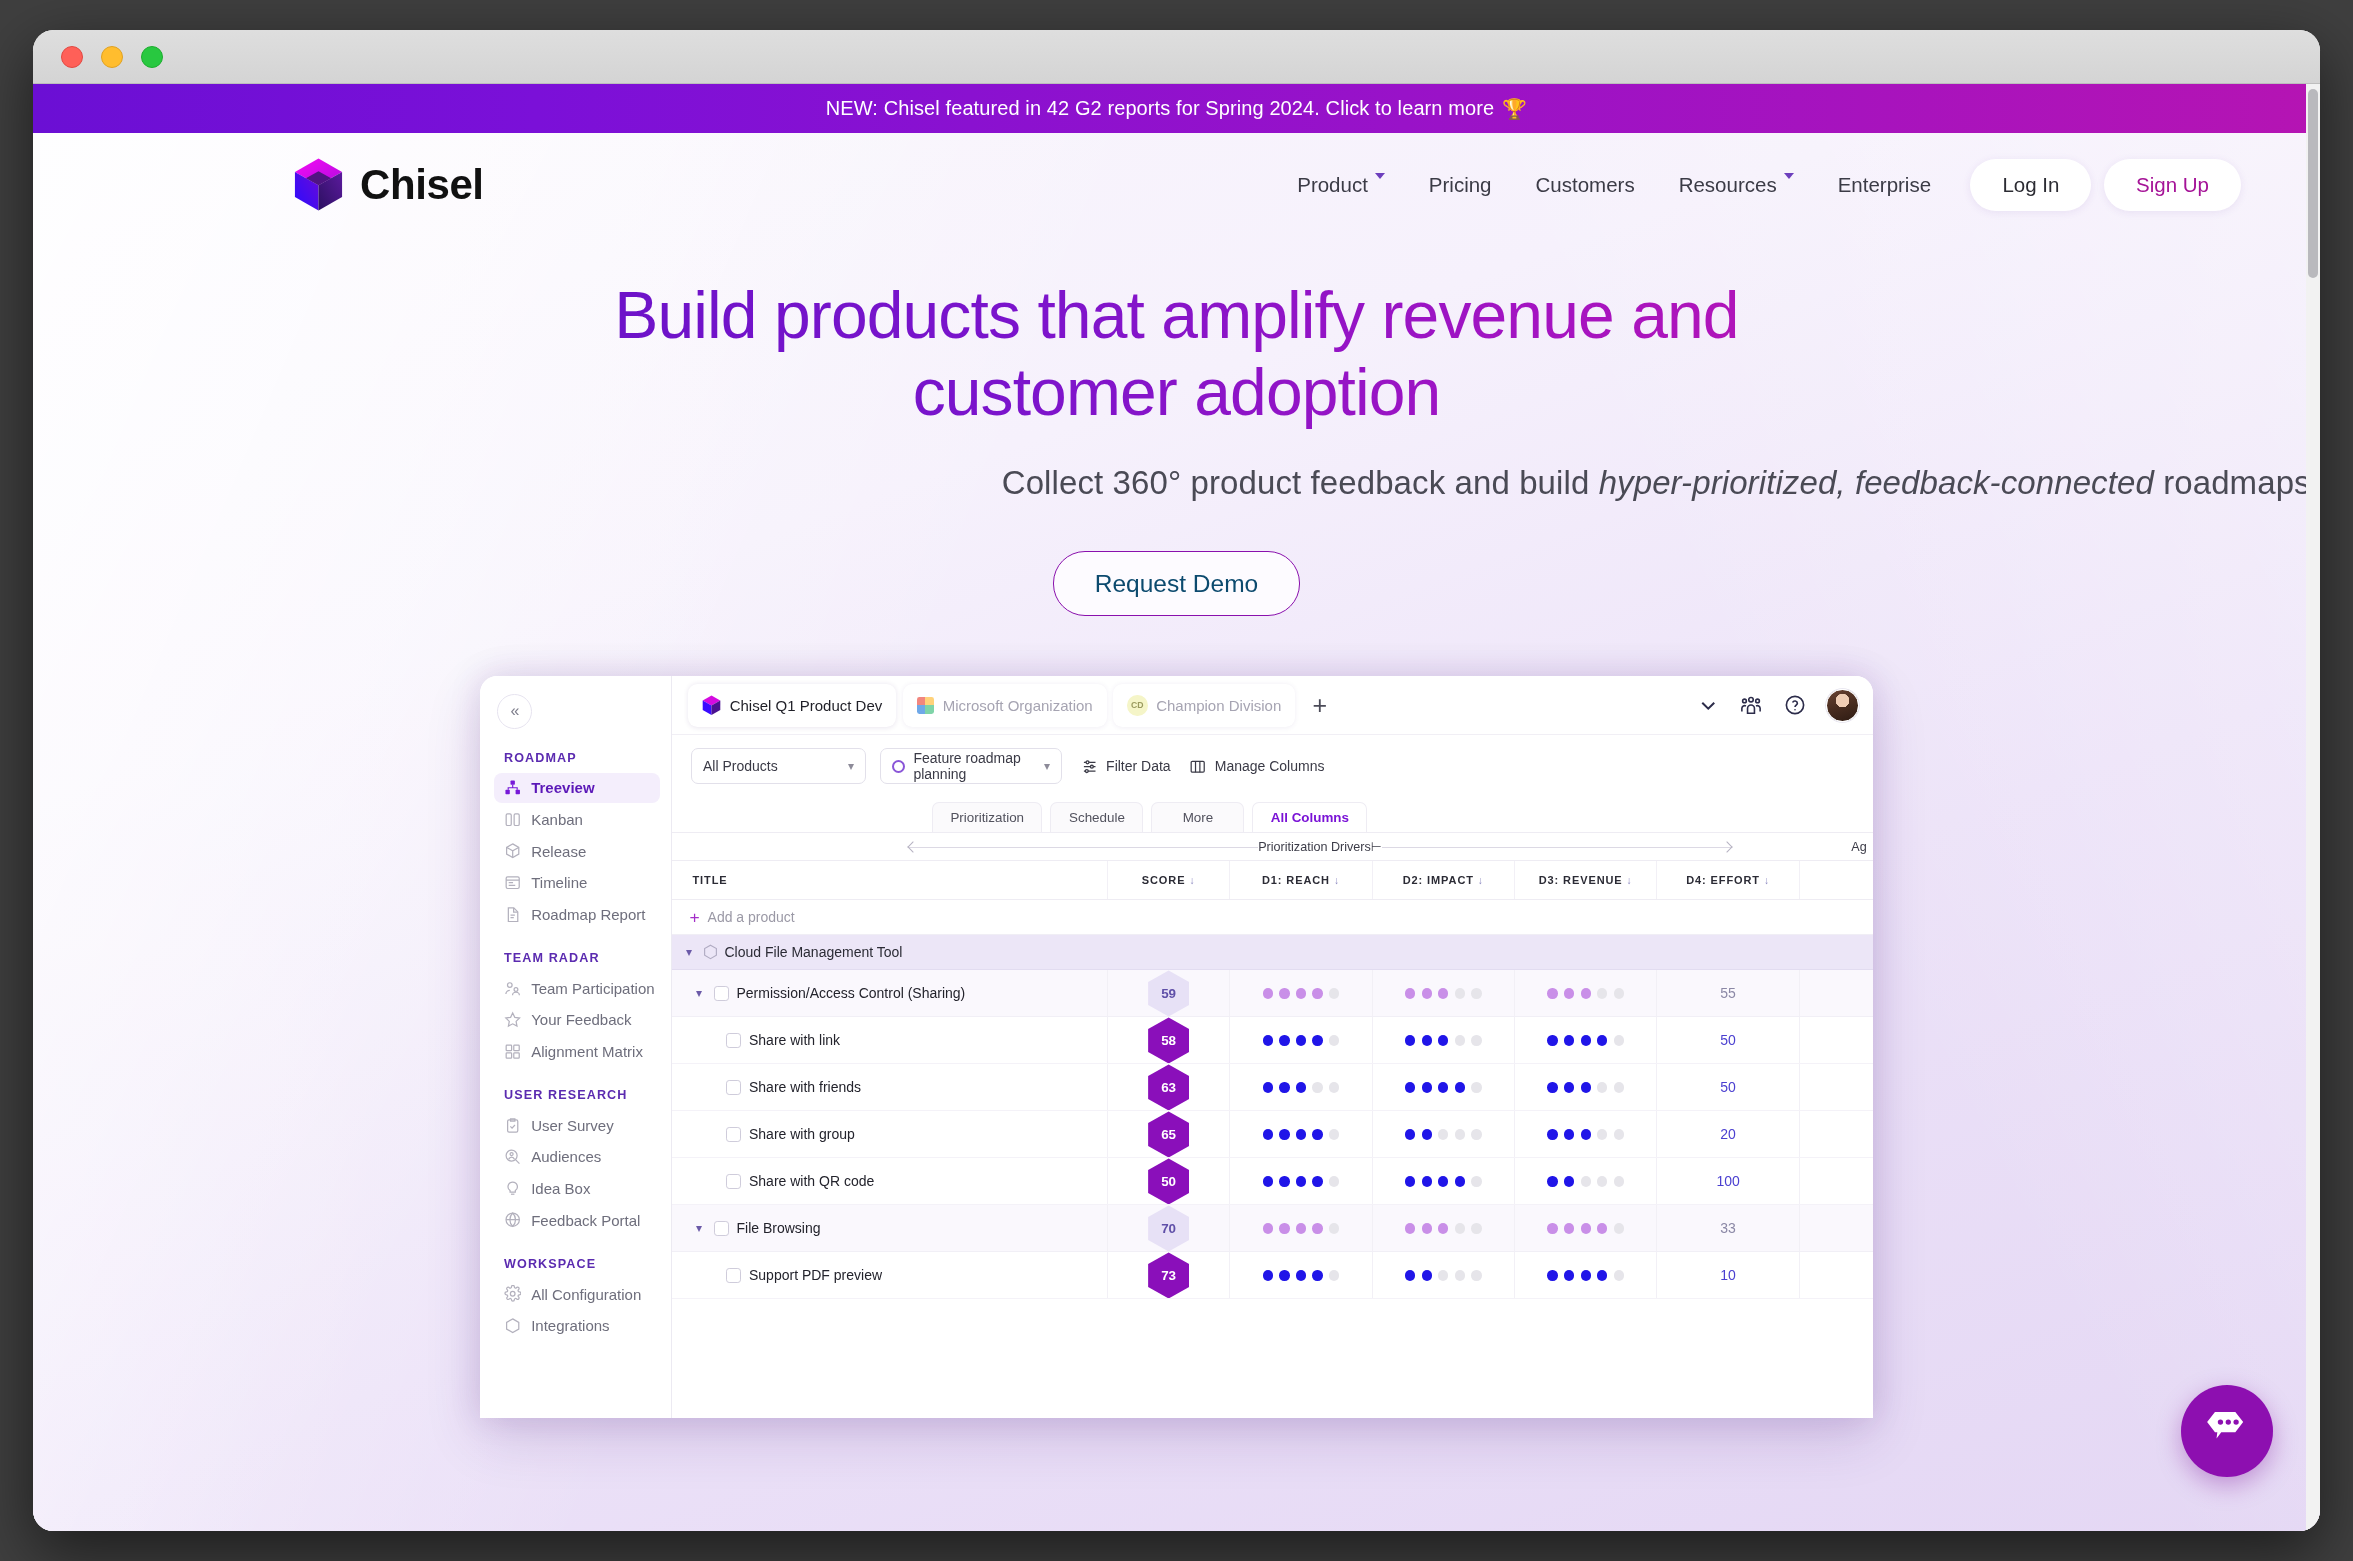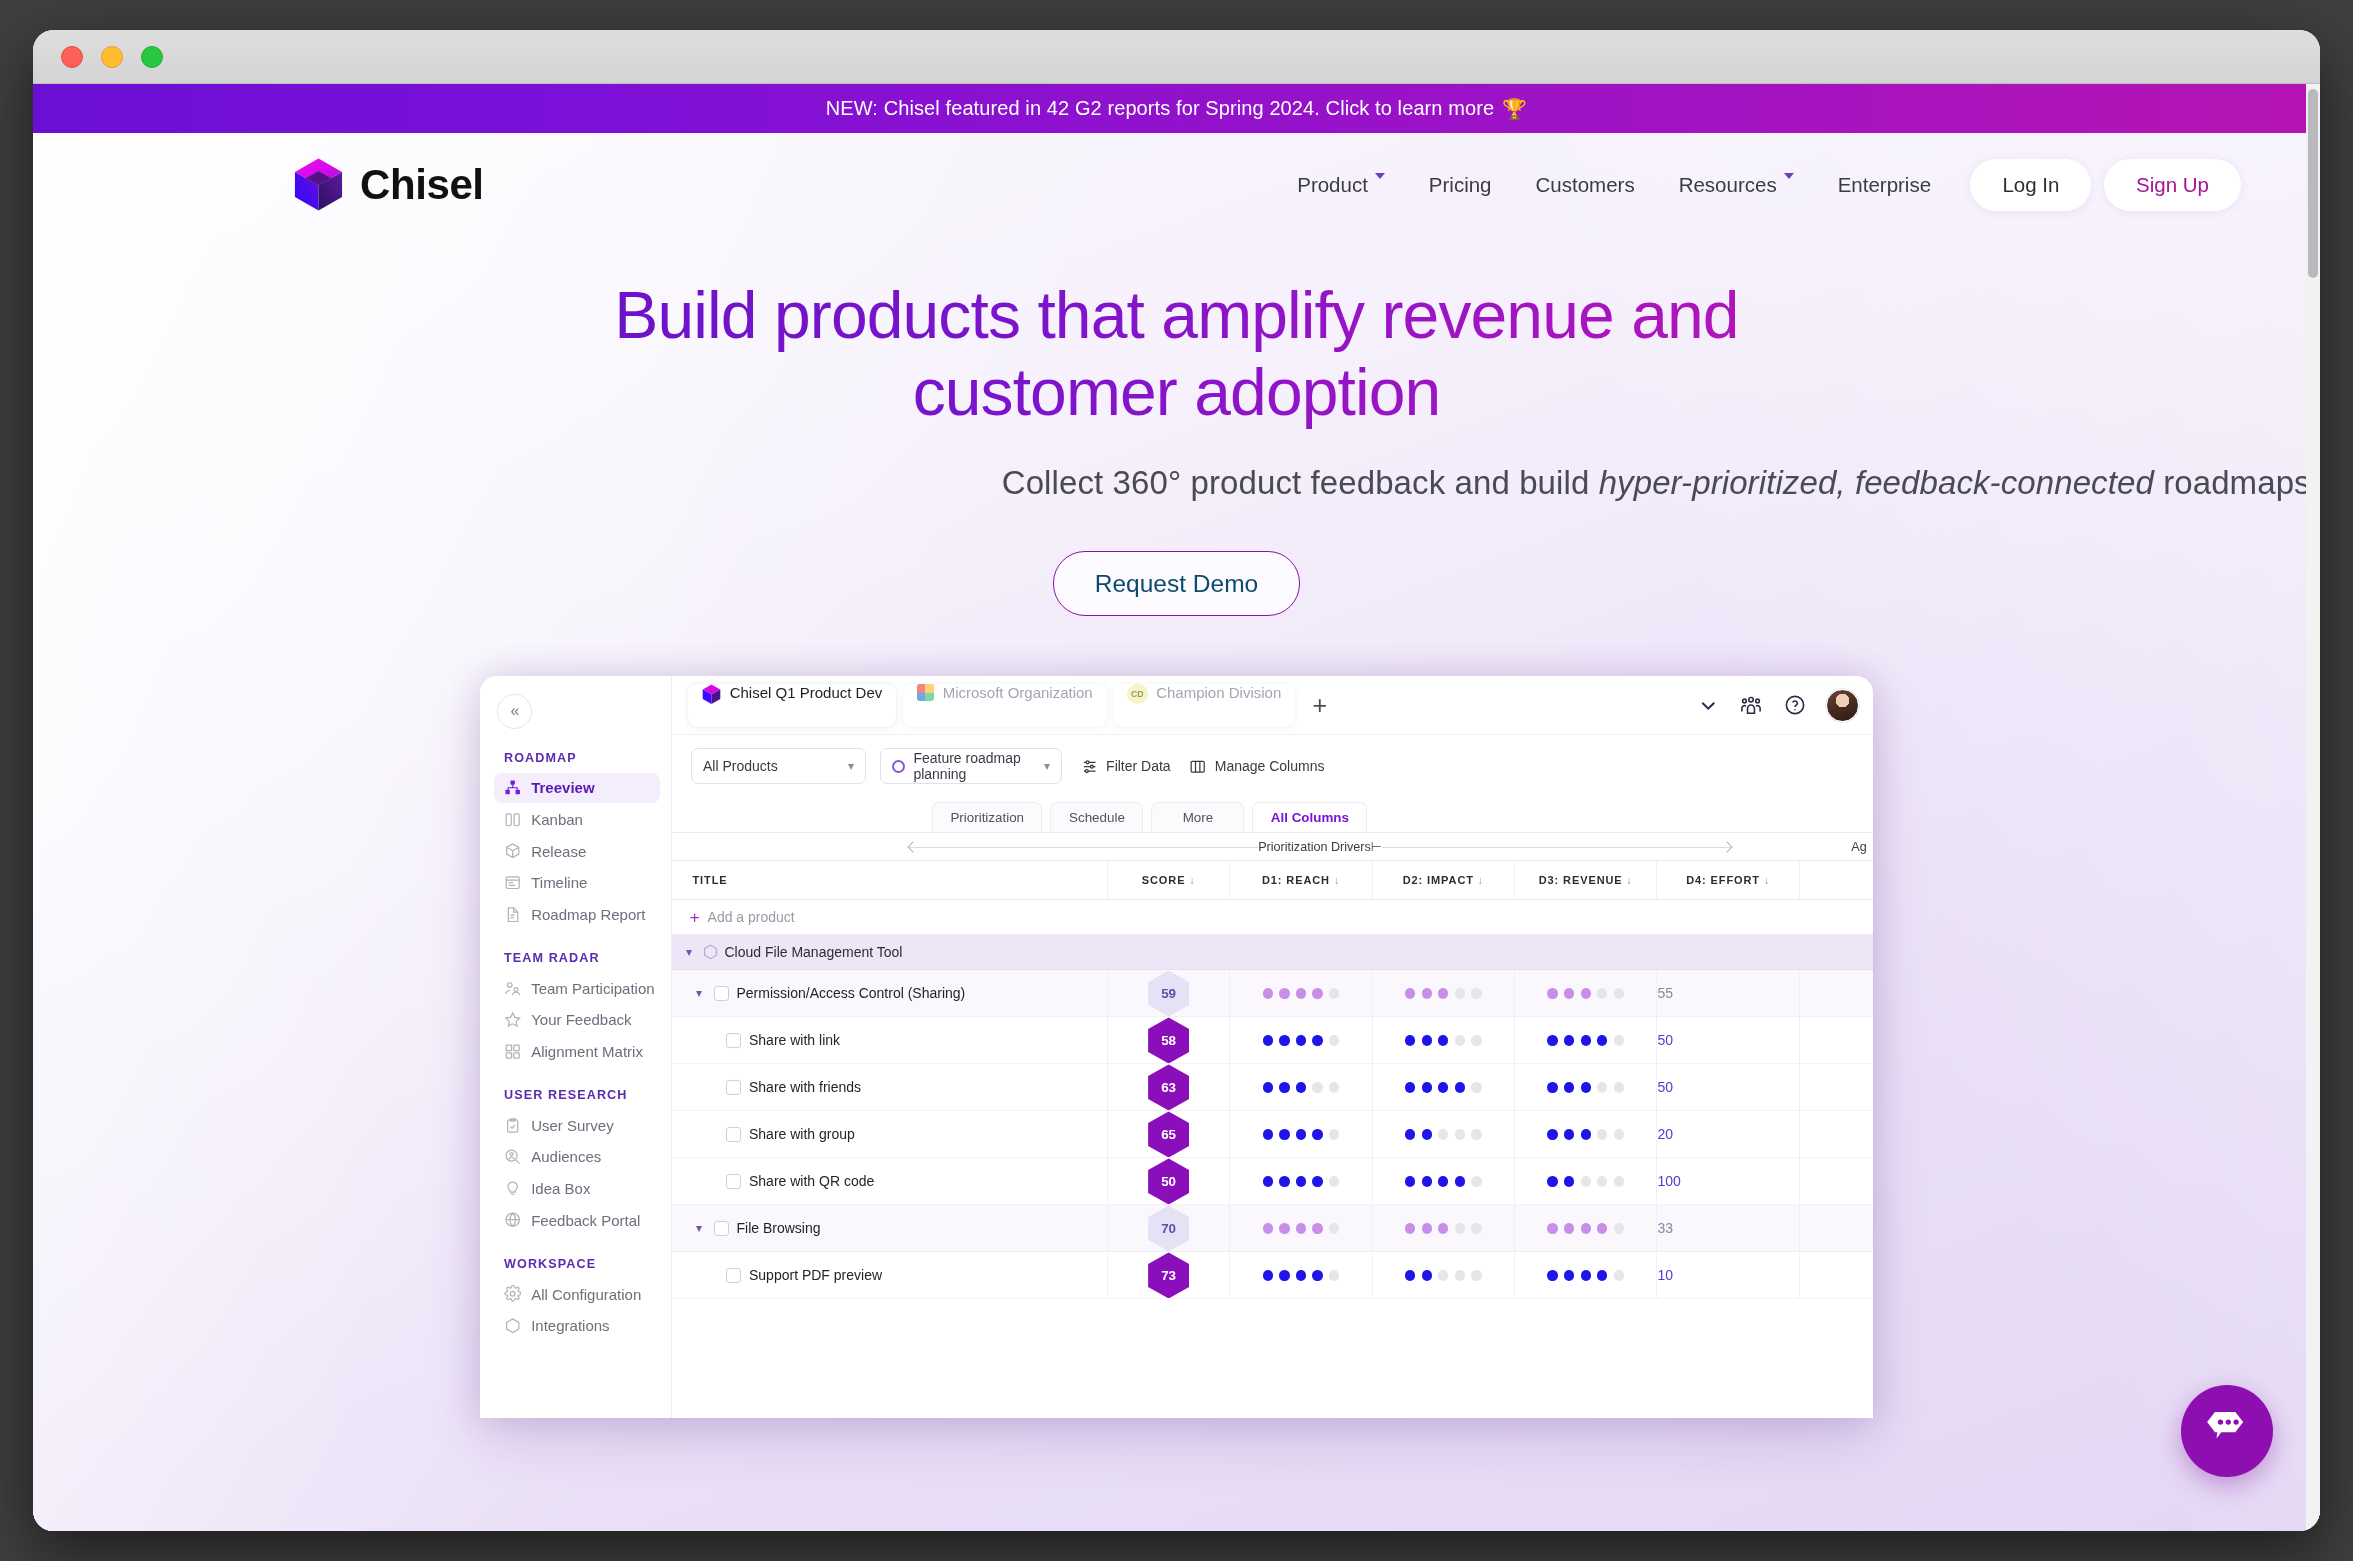--- a/index.html
+++ b/index.html
@@ -215,21 +215,21 @@
   
   .app-main { flex: 1; min-width: 0; display: flex; flex-direction: column; }
 
   .ws-bar {
     height: 58px; display: flex; align-items: center;
     padding: 0 14px 0 16px; gap: 6.3px;
     background: #fff;
   }
   .ws-tab {
     height: 43px; border-radius: 9.5px;
-    display: flex; align-items: flex-start; gap: 8.7px;
+    display: flex; align-items: center; gap: 8.7px;
     padding: 0 14px; font-size: 15px; cursor: pointer;
     white-space: nowrap;
   }
   .ws-tab.active { background: #fff; color: #1f1f27; box-shadow: 0 0.8px 5.5px rgba(60,30,110,.11); }
   .ws-tab.dim { color: #a6a4b2; background: #fff; box-shadow: 0 0.8px 5.5px rgba(60,30,110,.07); }
   .ws-logo { width: 19px; height: 20.5px; flex: none; }
   .ws-sq { width: 17.4px; height: 17.4px; flex: none; border-radius: 2.4px; overflow: hidden; display: grid;
            grid-template-columns: 1fr 1fr; grid-template-rows: 1fr 1fr; }
   .ws-av {
     width: 20.5px; height: 20.5px; border-radius: 50%; flex: none;
@@ -359,21 +359,21 @@
     clip-path: polygon(50% 0%, 100% 25%, 100% 75%, 50% 100%, 0% 75%, 0% 25%);
   }
   .hexbadge.light { background: #e7e1f6; color: #5f4fa8; }
   .hexbadge.solid { background: #8a0fba; color: #fff; }
 
   .dots { display: flex; align-items: center; justify-content: center; gap: 6.3px; }
   .dt { width: 10.3px; height: 10.3px; border-radius: 50%; background: #e6e5ea; }
   .dt.on-light { background: #c98fe8; }
   .dt.on-solid { background: #2015e8; }
 
-  .eff { font-size: 14px; }
+  .eff { text-align: center; font-size: 14px; }
   tr.parent-row .eff { color: #8b88a6; }
   tr.child-row  .eff { color: #4a3fd0; }
 
   
   .chat-fab {
     position: absolute; right: 47px; bottom: 54px; z-index: 30;
     width: 92px; height: 92px; border-radius: 50%;
     background: #8d0fb0;
     display: flex; align-items: center; justify-content: center;
     box-shadow: 0 8px 24px rgba(120,10,150,.35);

